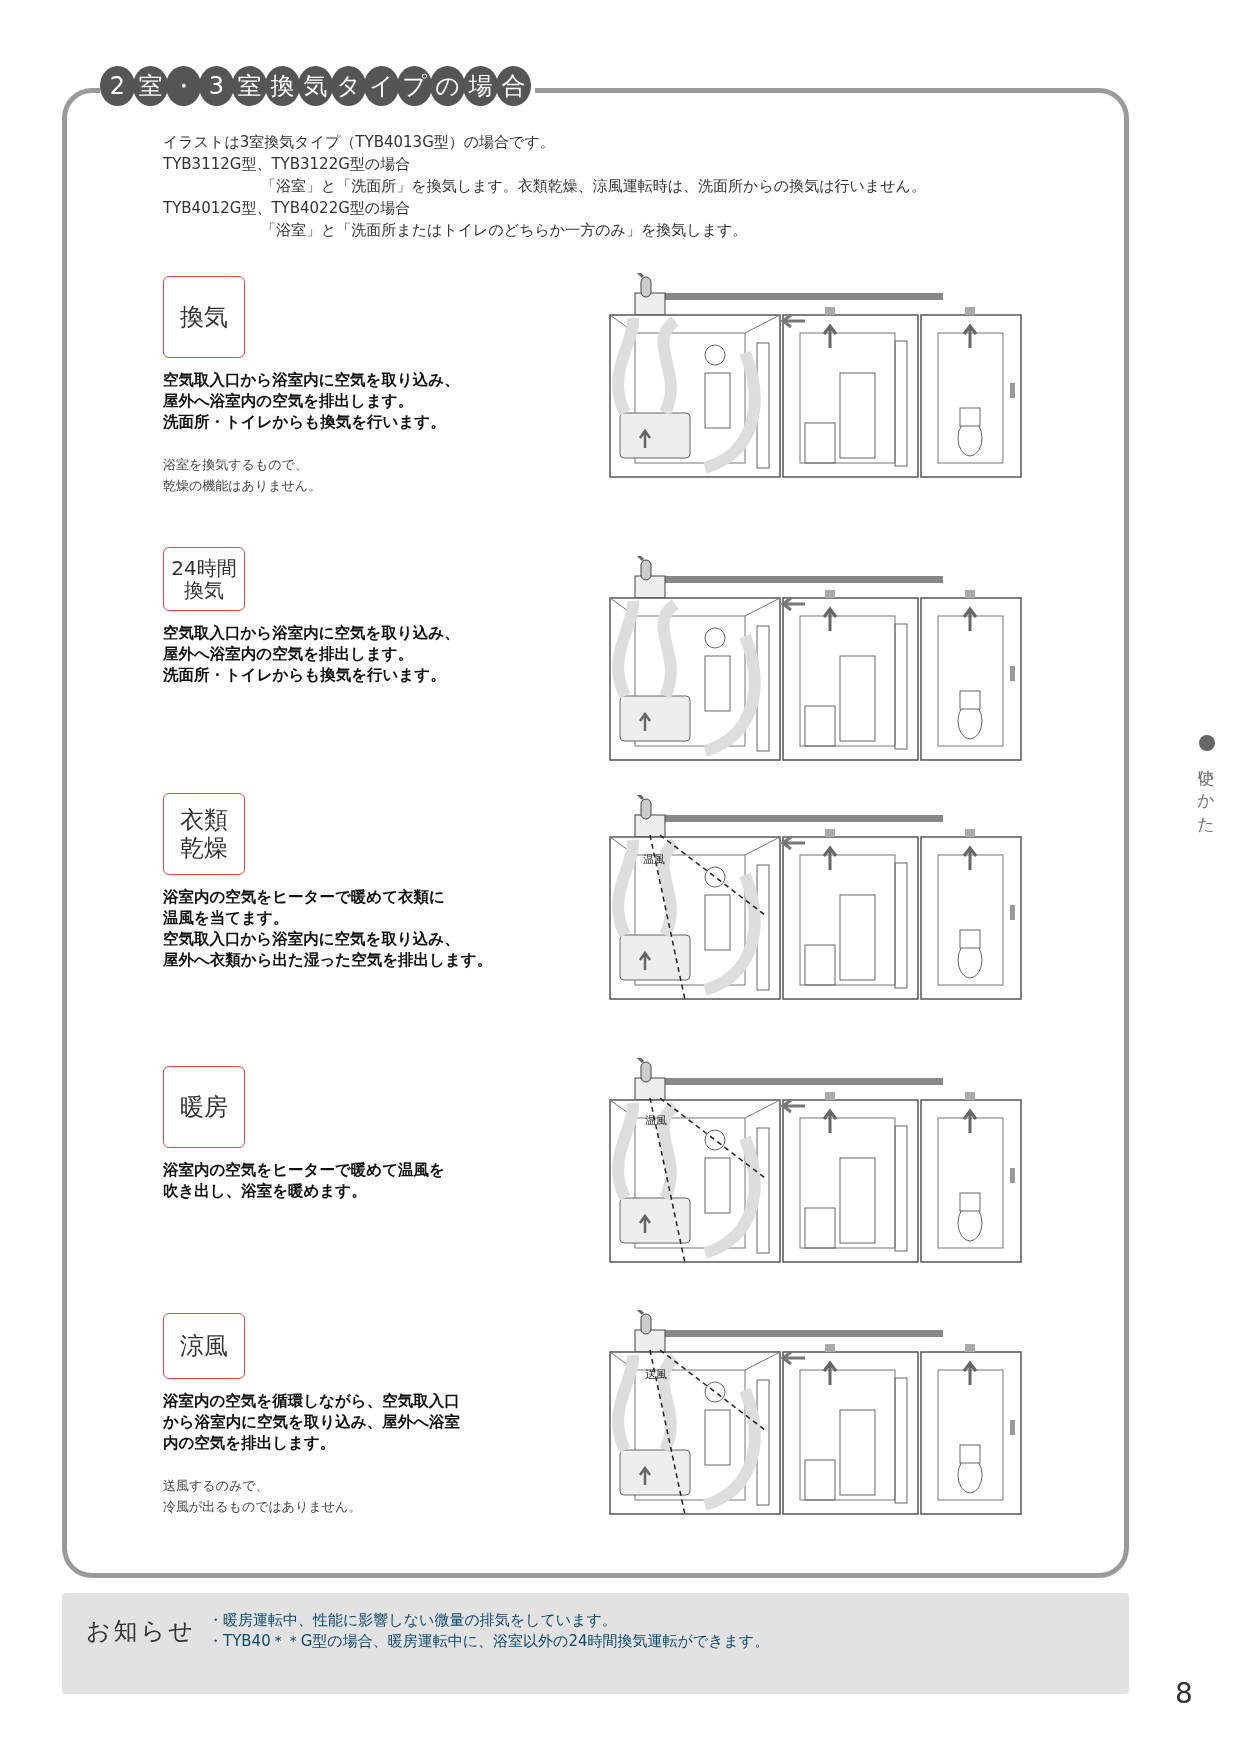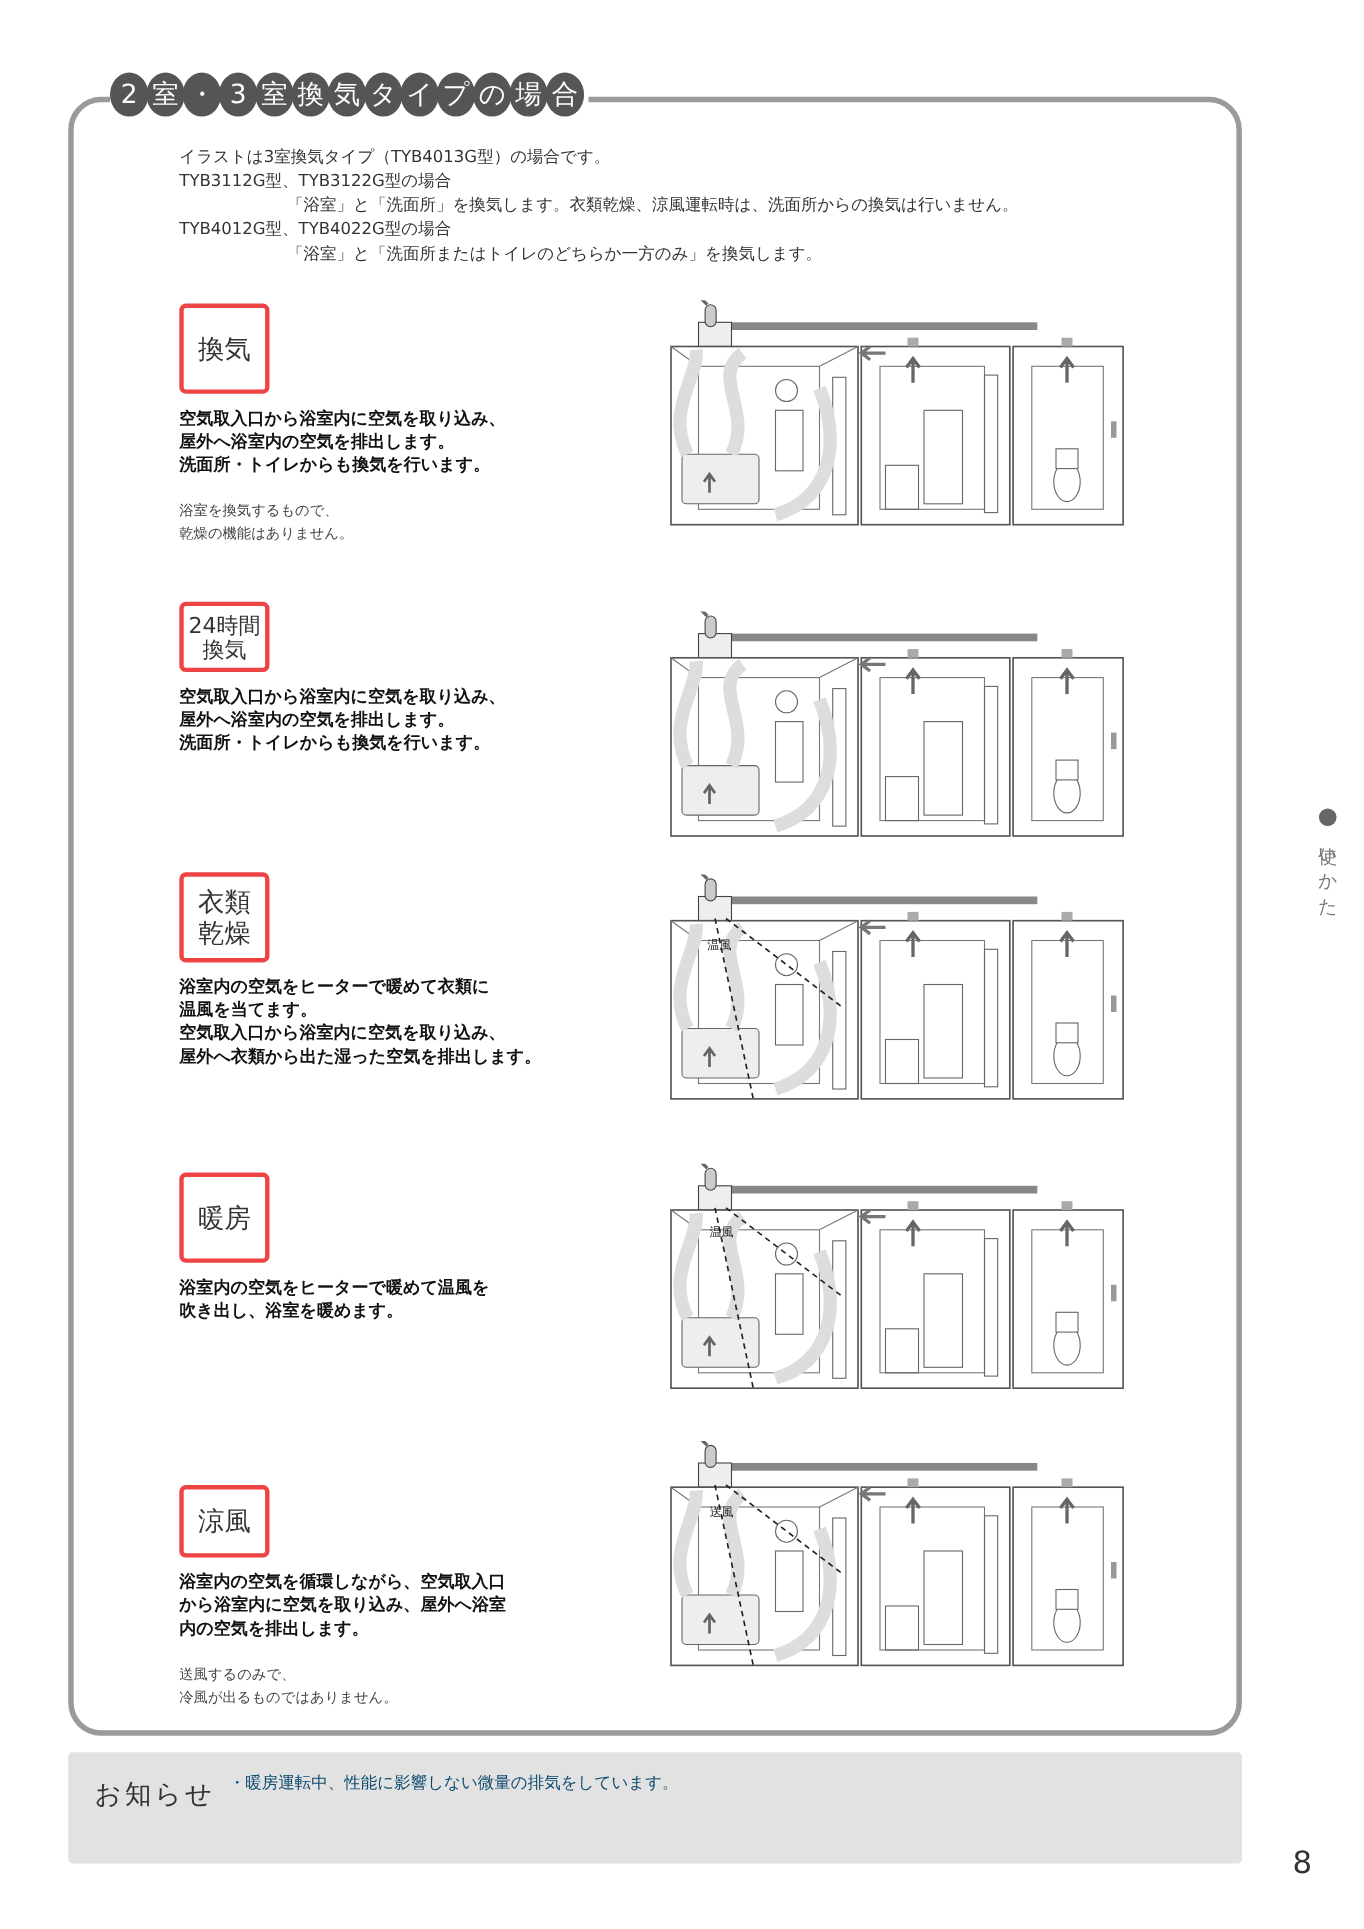--- a/index.html
+++ b/index.html
@@ -6,21 +6,21 @@
   body { width:1240px; height:1754px; position:relative; overflow:hidden;
          font-family:"DejaVu Sans", sans-serif; color:#222; }
   .frame { position:absolute; left:62px; top:88px; width:1067px; height:1490px;
            border:5px solid #9a9a9a; border-radius:30px; box-sizing:border-box; }
   .title-wrap { position:absolute; left:100px; top:66px; height:40px; display:flex; background:#fff; padding-right:6px; }
   .title-char { width:35px; height:40px; margin-right:-2px; border-radius:50%; background:#555;
                 color:#fff; font-size:24px; line-height:40px; text-align:center; }
   .intro { position:absolute; left:163px; top:131px; font-size:15px; line-height:22px; color:#333; }
   .intro .ind { padding-left:98px; }
   .mode { position:absolute; left:163px; }
-  .mode-box { width:82px; height:82px; border:4px solid #ef4444; border-radius:6px; box-sizing:border-box;
+  .mode-box { width:82px; height:82px; border:1px solid #ef4444; border-radius:6px; box-sizing:border-box;
               display:flex; align-items:center; justify-content:center; text-align:center;
               font-size:24px; line-height:28px; color:#333; background:#fff; }
   .mode-box.small { height:64px; font-size:20px; line-height:22px; }
   .mode-box.med { height:58px; }
   .desc-bold { font-weight:bold; font-size:15.5px; line-height:21px; margin-top:12px; color:#111; white-space:nowrap; }
   .desc-note { font-size:13px; line-height:21px; margin-top:21px; color:#444; white-space:nowrap; }
   .illus { position:absolute; left:605px; width:420px; height:210px; }
   .notice { position:absolute; left:62px; top:1593px; width:1067px; height:101px; background:#e2e2e2; border-radius:4px; }
   .notice-label { position:absolute; left:24px; top:22px; font-size:24px; color:#333; letter-spacing:3px; }
   .notice-lines { position:absolute; left:146px; top:17px; font-size:15px; line-height:21px; color:#0c4a6e; }
@@ -161,21 +161,21 @@
     <div>浴室内の空気をヒーターで暖めて温風を</div>
     <div>吹き出し、浴室を暖めます。</div>
   </div>
 </div>
 <svg class="illus" style="top:1058px;" viewBox="0 0 420 210">
   <use href="#rooms"></use>
   <path d="M45 40 L80 205 M55 40 L160 120" stroke="#222" stroke-width="1.5" stroke-dasharray="5 4" fill="none"></path>
   <text x="40" y="66" font-size="11" fill="#222">温風</text>
 </svg>
 
-<div class="mode" style="top:1350px;">
+<div class="mode" style="top:1313px;">
   <div class="mode-box med" style="height:66px;">涼風</div>
   <div class="desc-bold">
     <div>浴室内の空気を循環しながら、空気取入口</div>
     <div>から浴室内に空気を取り込み、屋外へ浴室</div>
     <div>内の空気を排出します。</div>
   </div>
   <div class="desc-note">
     <div>送風するのみで、</div>
     <div>冷風が出るものではありません。</div>
   </div>
@@ -183,20 +183,21 @@
 <svg class="illus" style="top:1310px;" viewBox="0 0 420 210">
   <use href="#rooms"></use>
   <path d="M45 40 L80 205 M55 40 L160 120" stroke="#222" stroke-width="1.5" stroke-dasharray="5 4" fill="none"></path>
   <text x="40" y="68" font-size="11" fill="#222">送風</text>
 </svg>
 
 <div class="notice">
   <div class="notice-label">お知らせ</div>
   <div class="notice-lines">
     <div>・暖房運転中、性能に影響しない微量の排気をしています。</div>
+    <div>・TYB40＊＊G型の場合、暖房運転中に、浴室以外の24時間換気運転ができます。</div>
   </div>
 </div>
 
 <div class="side-tab">
   <div class="side-dot"></div>
   <div class="side-text">使いかた</div>
 </div>
 
 <div class="page-num">8</div>
 

